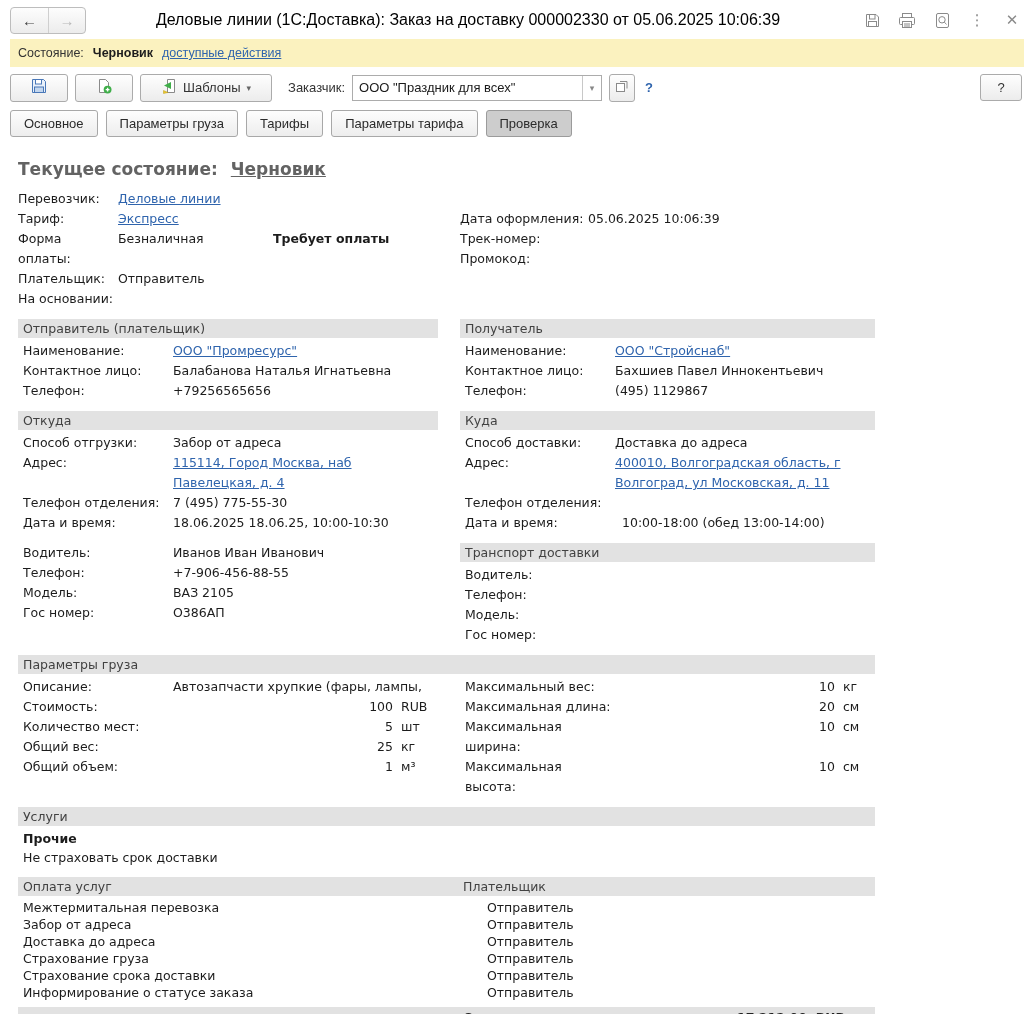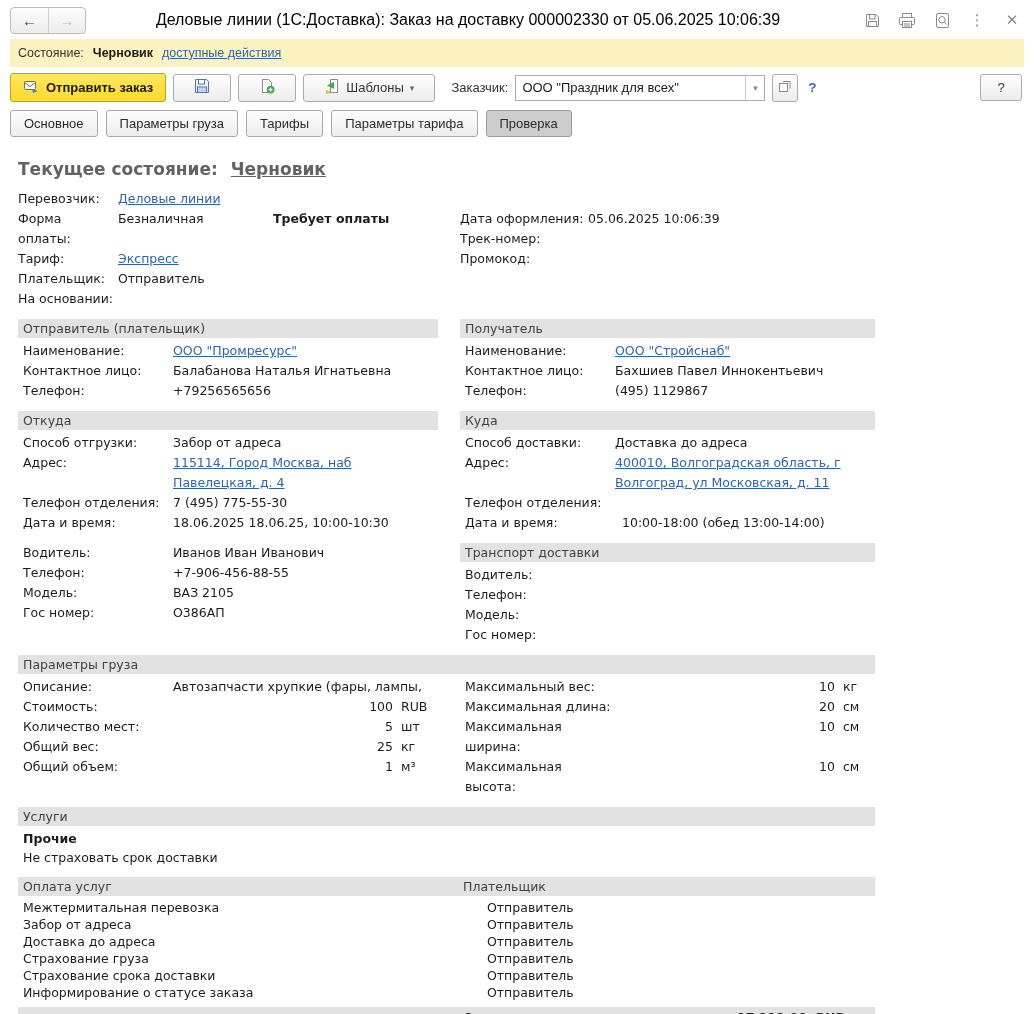--- a/index.html
+++ b/index.html
@@ -118,30 +118,20 @@
   </div>
 </div>
 
 <div class="statusbar">
   <span>Состояние:</span>
   <span class="status-value">Черновик</span>
   <a class="lnk">доступные действия</a>
 </div>
 
 <div class="toolbar">
-  <button class="btn-send">
-    <span>
-      <svg width="16" height="14" viewBox="0 0 16 14">
-          <rect x="1.5" y="2.5" width="11" height="8" rx="1" fill="#fff" stroke="#6b6b6b"></rect>
-          <path d="M1.5 3.5l5.5 4 5.5-4" fill="none" stroke="#6b6b6b"></path>
-          <path d="M9 10l6 2-5 2z" fill="#3f7fd0"></path>
-        </svg>
-    </span>
-    <span>Отправить заказ</span>
-  </button>
   <button class="tb-btn">
     <span>
       <svg width="16" height="16" viewBox="0 0 16 16">
           <path d="M1.5 1.5h11l2 2v11H1.5z" fill="#eaf1fa" stroke="#4a78b8"></path>
           <rect x="4.5" y="1.5" width="6" height="4.5" fill="#fff" stroke="#4a78b8"></rect>
           <rect x="3.5" y="9" width="9" height="5.5" fill="#c3d6ee" stroke="#4a78b8"></rect>
         </svg>
     </span>
   </button>
   <button class="tb-btn">
@@ -196,27 +186,27 @@
     <span class="state">Черновик</span>
   </div>
 
   <div class="grid2 summary">
     <div>
       <div class="r-row">
         <span class="t-label">Перевозчик:</span>
         <a class="rlnk">Деловые линии</a>
       </div>
       <div class="r-row">
+        <span class="t-label">Тариф:</span>
+        <a class="rlnk">Экспресс</a>
+      </div>
+      <div class="r-row">
         <span class="t-label">Форма оплаты:</span>
         <span class="val-fixed">Безналичная</span>
         <span class="bold">Требует оплаты</span>
-      </div>
-      <div class="r-row">
-        <span class="t-label">Тариф:</span>
-        <a class="rlnk">Экспресс</a>
       </div>
       <div class="r-row">
         <span class="t-label">Плательщик:</span>
         <span>Отправитель</span>
       </div>
       <div class="r-row">
         <span class="t-label">На основании:</span>
         <span></span>
       </div>
     </div>

